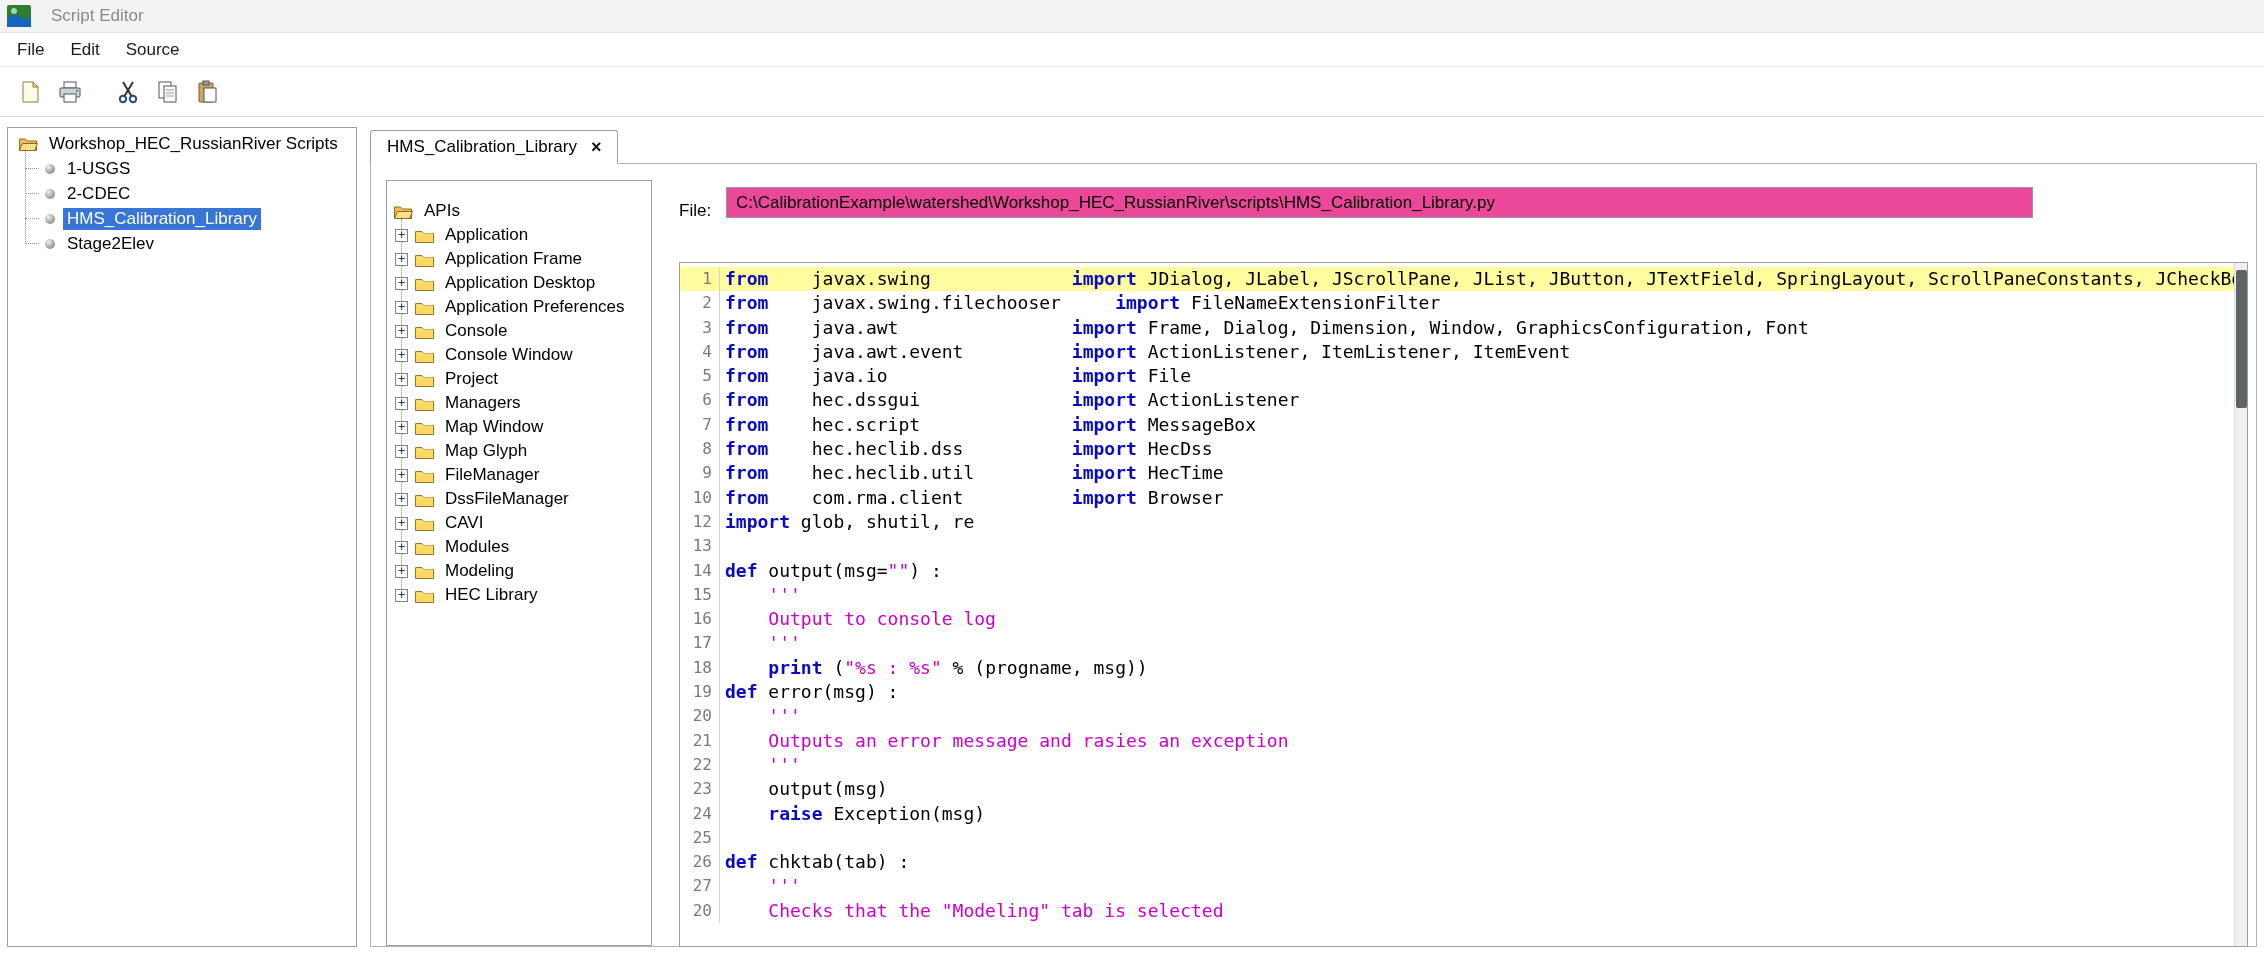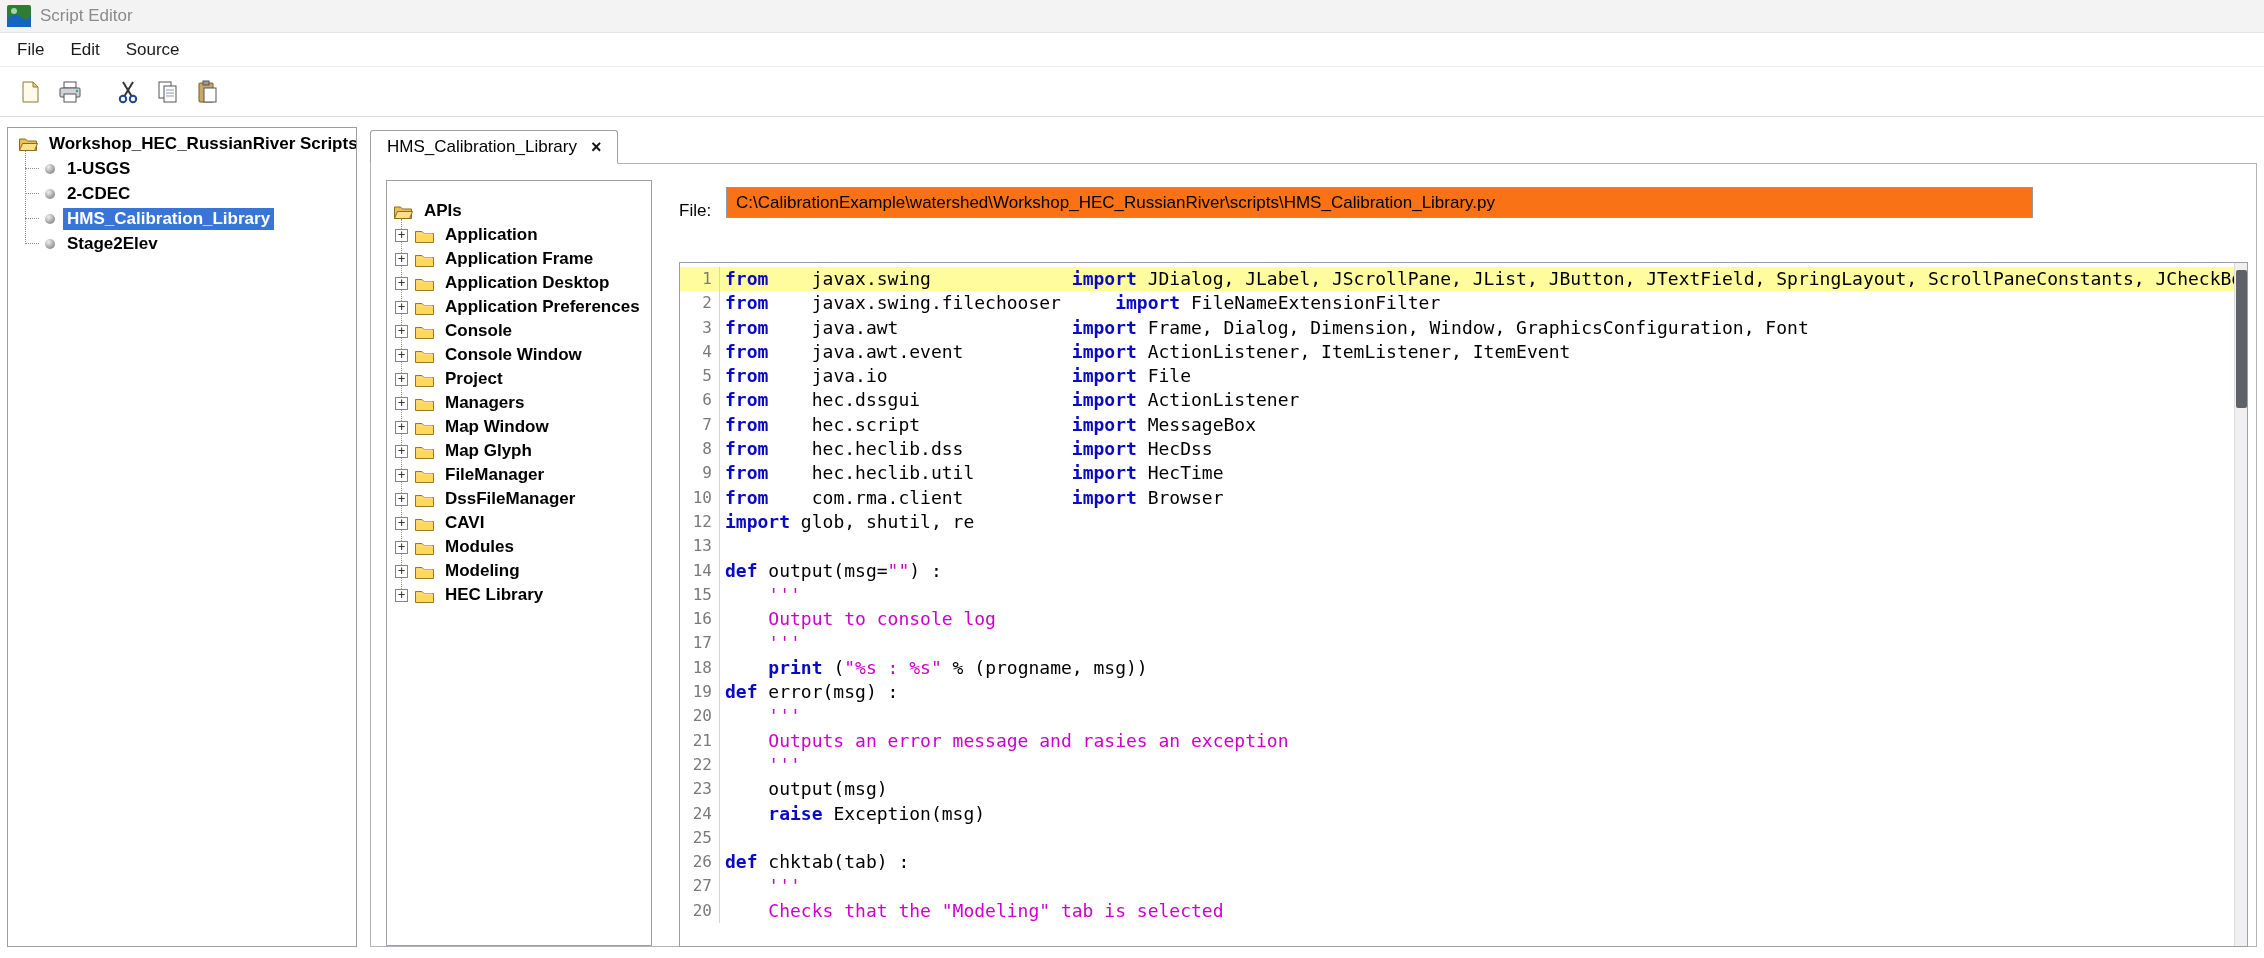--- a/index.html
+++ b/index.html
@@ -4,21 +4,21 @@
 <style>
   * { margin:0; padding:0; box-sizing:border-box; }
   html,body { width:2264px; height:958px; overflow:hidden; background:#fff;
               font-family:"Liberation Sans", sans-serif; }
 
   
   .titlebar { position:absolute; left:0; top:0; width:2264px; height:33px;
               background:#f3f3f3; border-bottom:1px solid #e3e3e3;
               display:flex; align-items:center; }
   .app-icon { margin-left:7px; width:24px; height:22px; flex:none; }
-  .title-text { margin-left:9px; font-size:17px; color:#8a8a8a; }
+  .title-text { margin-left:20px; font-size:17px; color:#8a8a8a; }
 
   .menubar { position:absolute; left:0; top:33px; width:2264px; height:34px;
              background:#fff; border-bottom:1px solid #ececec;
              display:flex; align-items:center; padding-left:4px; }
   .menu-item { padding:0 13px; font-size:17px; color:#1a1a1a; cursor:default; }
 
   .toolbar { position:absolute; left:0; top:67px; width:2264px; height:50px;
              background:#fff; border-bottom:1px solid #d9d9d9;
              display:flex; align-items:center; padding-left:10px; }
   .tool-btn { width:40px; height:40px; display:flex; align-items:center;
@@ -33,21 +33,21 @@
   .tree-row .ticon { flex:none; margin-right:6px; display:inline-flex; }
   .proj-root { padding-left:10px; }
   .proj-children { position:relative; }
   .proj-children::before { content:""; position:absolute; left:17px; top:-5px; bottom:12px;
                            border-left:1px dotted #8f8f8f; }
   .proj-child { padding-left:37px; }
   .proj-child::before { content:""; position:absolute; left:17px; top:12px; width:14px;
                         border-top:1px dotted #8f8f8f; }
   .bullet { width:10px; height:10px; border-radius:50%; flex:none; margin-right:8px;
             background:radial-gradient(circle at 35% 30%, #efefef, #a8a8a8 55%, #6f6f6f); }
-  .tree-label { padding:1px 4px; white-space:nowrap;font-weight:bold; }
+  .tree-label { padding:1px 4px; white-space:nowrap; }
   .tree-label.selected { background:var(--sel); color:#fff; }
 
   
   .tab-pane { position:absolute; left:370px; top:130px; width:1887px; height:817px; }
   .tab { position:absolute; left:0; top:0; height:34px; background:#fff; z-index:2;
          border:1px solid #9aa0a6; border-bottom:1px solid #fff; border-radius:3px 3px 0 0;
          display:flex; align-items:center; padding:0 16px; font-size:17px; color:#000; }
   .tab-close { margin-left:14px; font-weight:bold; font-size:18px; line-height:1;
                color:#111; cursor:default; }
   .tab-content { position:absolute; left:0; top:33px; width:1887px; height:784px;
@@ -64,21 +64,21 @@
                            border-left:1px dotted #8f8f8f; }
   .apis-child { padding-left:8px; }
   .plusbox { width:13px; height:13px; border:1px solid #848484; background:#fff;
              font:12px/11px "DejaVu Sans Mono", monospace; text-align:center; color:#333;
              flex:none; margin-right:6px; z-index:1; }
   .apis-row .ticon { flex:none; margin-right:6px; display:inline-flex; }
 
   
   .file-label { position:absolute; left:308px; top:30px; font-size:17px; color:#000;margin-top:7px; }
   .file-input { position:absolute; left:355px; top:23px; width:1307px; height:31px;
-                border:1px solid #8f9aa5; background:#f97316; font-size:17px; color:#000;
+                border:1px solid #8f9aa5; background:#ec4899; font-size:17px; color:#000;
                 padding:0 9px; font-family:"Liberation Sans", sans-serif; }
 
   
   .editor { position:absolute; left:308px; top:98px; width:1569px; height:685px;
             border:1px solid #9aa0a6; background:#fff; overflow:hidden; }
   .code-lines { position:absolute; left:0; top:4px; right:13px; }
   .code-line { display:flex; height:24.3px; line-height:24.3px; white-space:pre; }
   .code-line.hl { background:var(--hl); }
   .ln { flex:none; width:40px; text-align:right; padding-right:7px;
         font:16px/24.3px "DejaVu Sans Mono", monospace; color:#7a7a7a;

